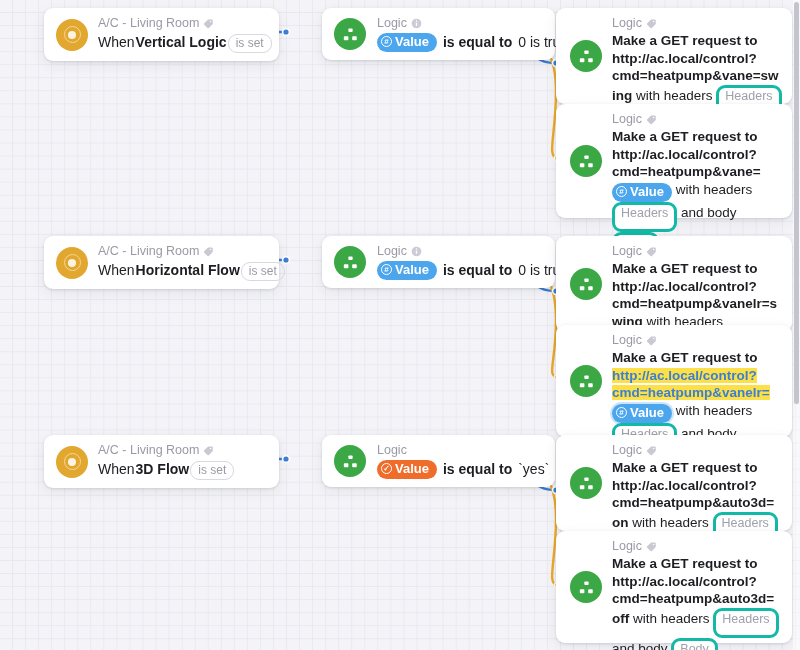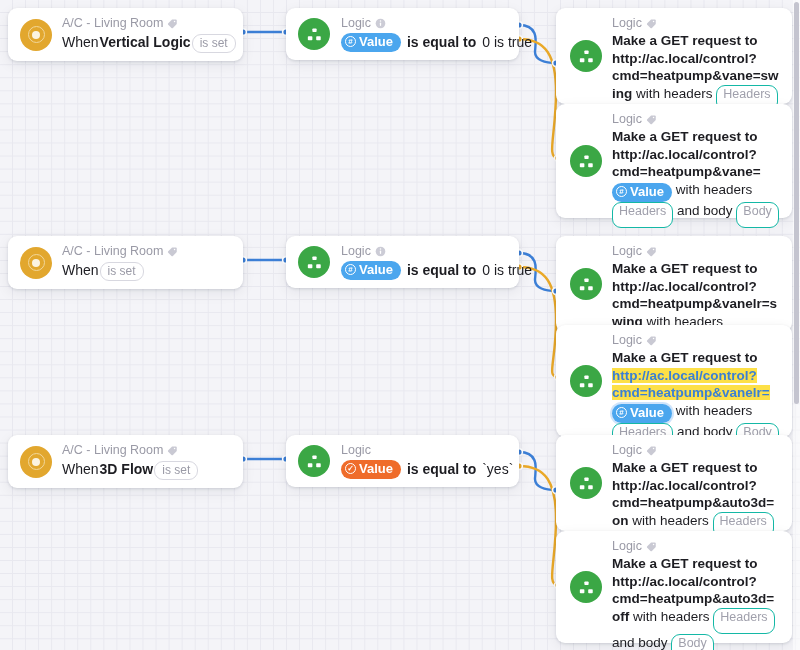--- a/index.html
+++ b/index.html
@@ -21,21 +21,21 @@
     overflow: hidden;
   }
   #wires { position: absolute; left: 0; top: 0; width: 800px; height: 650px; pointer-events: none; }
 
   .card {
     position: absolute;
     background: #ffffff;
     border-radius: 9px;
     box-shadow: 0 1px 3px rgba(16,22,43,.13), 0 4px 14px rgba(16,22,43,.07);
   }
-  .card.trigger, .card.logic { display: flex; align-items: center; }
+  .card.trigger, .card.logic { display: flex; align-items: center; margin-left: 36px; }
 
   
   .ico {
     flex: 0 0 auto;
     width: 32px; height: 32px; border-radius: 50%;
     display: flex; align-items: center; justify-content: center;
   }
   .ico.gold { background: #e2a72e; }
   .ico.gold .r1 {
     width: 17px; height: 17px; border-radius: 50%;
@@ -93,21 +93,21 @@
 
   
   .action { padding: 8px 10px 10px 56px; }
   .action .sub { margin-bottom: 1px; }
   .atext {
     font-size: 13.5px; color: #1d1d22; line-height: 17.5px; font-weight: 700;
     word-break: break-word;
   }
   .atext .lite { font-weight: 400; }
   .chip {
-    display: inline-block; border: 1px solid #14b8a6; border-radius: 9px;
+    display: inline-block; border: 3px solid #14b8a6; border-radius: 9px;
     padding: 0px 6px 8px; font-size: 12.5px; color: #a0a0ac;
     font-weight: 400; line-height: 16px; background: #fff;
   }
   .hl-blue { color: #3b7fd4; background: #fde047; }
   .token.sel { box-shadow: 0 0 0 2px #cfe4fb; }
 
   
   .tagico { display: inline-block; width: 11px; height: 11px; vertical-align: -1px; }
   .infoico { display: inline-block; width: 11px; height: 11px; vertical-align: -1px; }
 
@@ -286,20 +286,21 @@
       </div>
     <div class="tbody">
       <div class="sub">
         <span>A/C - Living Room</span>
         <svg class="tagico">
             <use href="#s-tag"></use>
           </svg>
       </div>
       <div class="title">
         <span class="lt">When</span>
+        <span class="st">Horizontal Flow</span>
         <span class="pill">is set</span>
       </div>
     </div>
   </div>
 
   <div class="card logic" style="left:286px;top:236px;width:233px;">
     <div class="ico green">
         <svg width="17" height="17">
           <use href="#s-nodes"></use>
         </svg>

